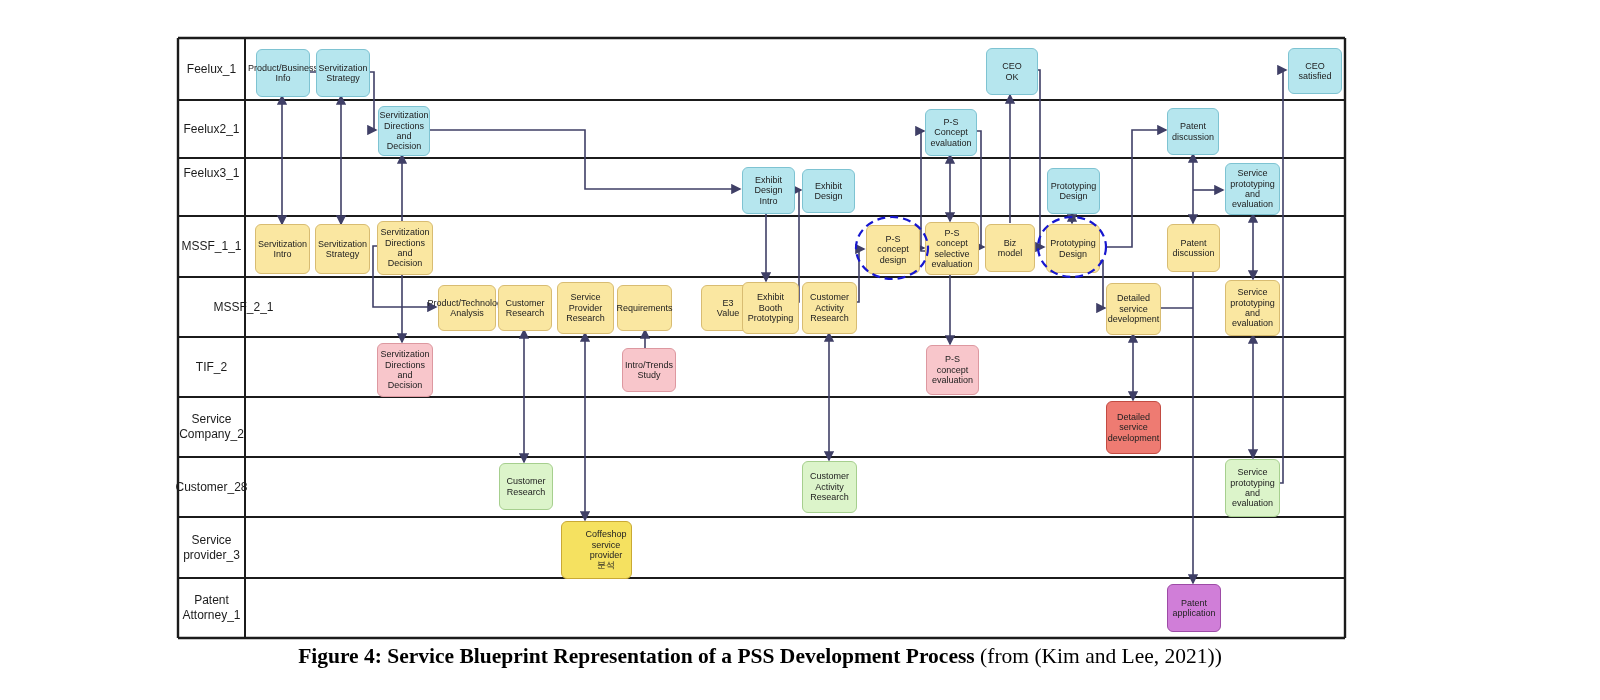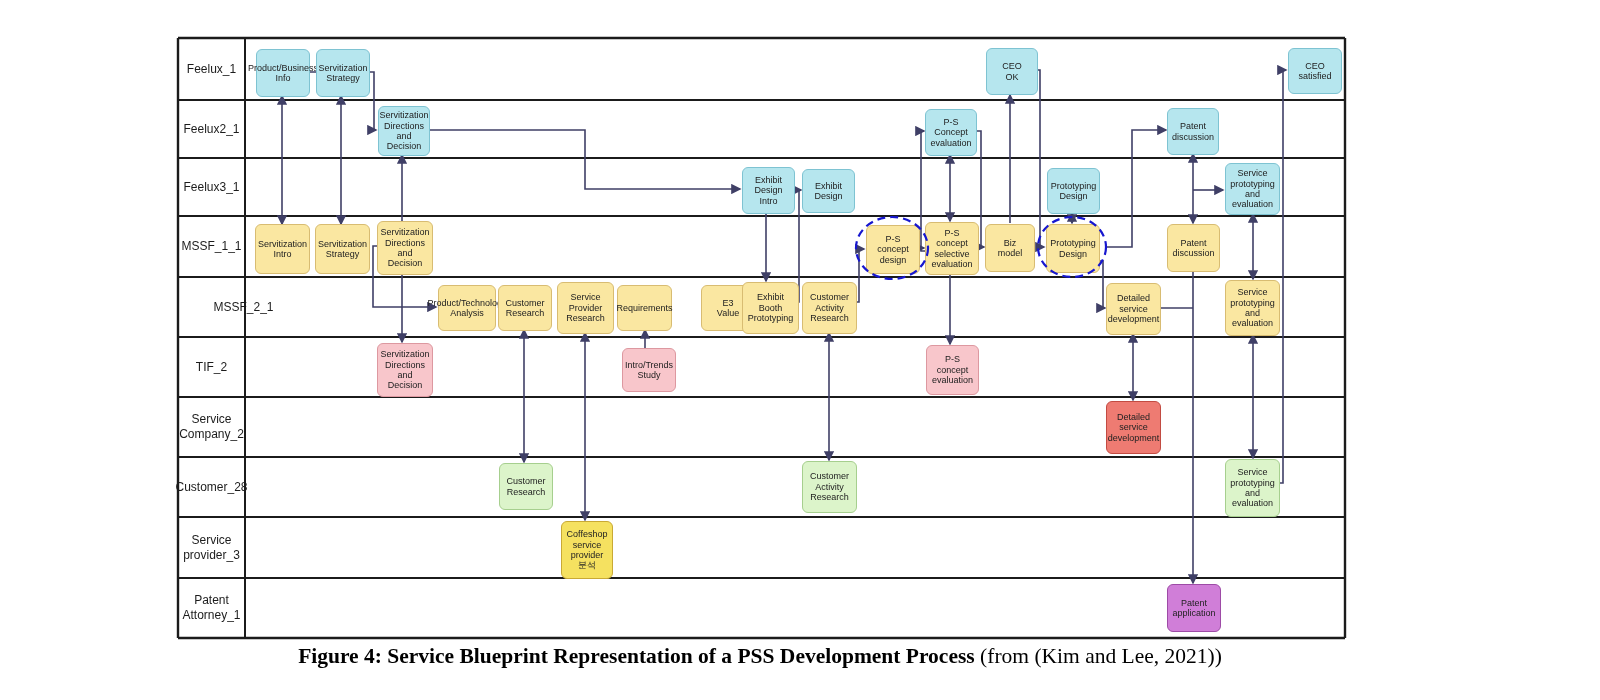--- a/index.html
+++ b/index.html
@@ -168,31 +168,31 @@
 development</div>
       <div class="node green" style="left: 499px; top: 463px; width: 52px; height: 45px;">Customer
 Research</div>
       <div class="node green" style="left: 802px; top: 461px; width: 53px; height: 50px;">Customer
 Activity
 Research</div>
       <div class="node green" style="left: 1225px; top: 459px; width: 53px; height: 56px;">Service
 prototyping
 and
 evaluation</div>
-      <div class="node bright" style="left: 561px; top: 521px; width: 50px; height: 56px;">Coffeshop
+      <div class="node bright" style="left: 561px; top: 521px; width: 50px; height: 56px; padding-left: 19px;">Coffeshop
 service
 provider
 분석</div>
       <div class="node purple" style="left: 1167px; top: 584px; width: 52px; height: 46px;">Patent
 application</div>
     </div>
   <div id="labels">
       <div class="lane-label" style="left: 178px; top: 38px; width: 67px; height: 62px;">Feelux_1</div>
       <div class="lane-label" style="left: 178px; top: 100px; width: 67px; height: 58px;">Feelux2_1</div>
-      <div class="lane-label" style="left: 178px; top: 158px; width: 67px; height: 58px;">Feelux3_1</div>
+      <div class="lane-label" style="left: 178px; top: 144px; width: 67px; height: 58px;">Feelux3_1</div>
       <div class="lane-label" style="left: 178px; top: 216px; width: 67px; height: 61px;">MSSF_1_1</div>
       <div class="lane-label" style="left: 178px; top: 277px; width: 67px; height: 60px; margin-left: 32px;">MSSF_2_1</div>
       <div class="lane-label" style="left: 178px; top: 337px; width: 67px; height: 60px;">TIF_2</div>
       <div class="lane-label" style="left: 178px; top: 397px; width: 67px; height: 60px;">Service
 Company_2</div>
       <div class="lane-label" style="left: 178px; top: 457px; width: 67px; height: 60px;">Customer_28</div>
       <div class="lane-label" style="left: 178px; top: 517px; width: 67px; height: 61px;">Service
 provider_3</div>
       <div class="lane-label" style="left: 178px; top: 578px; width: 67px; height: 60px;">Patent
 Attorney_1</div>

